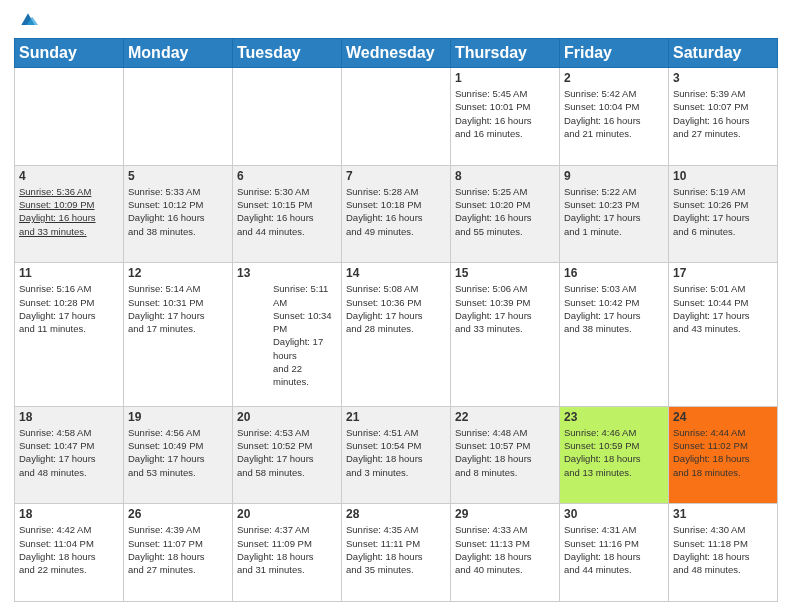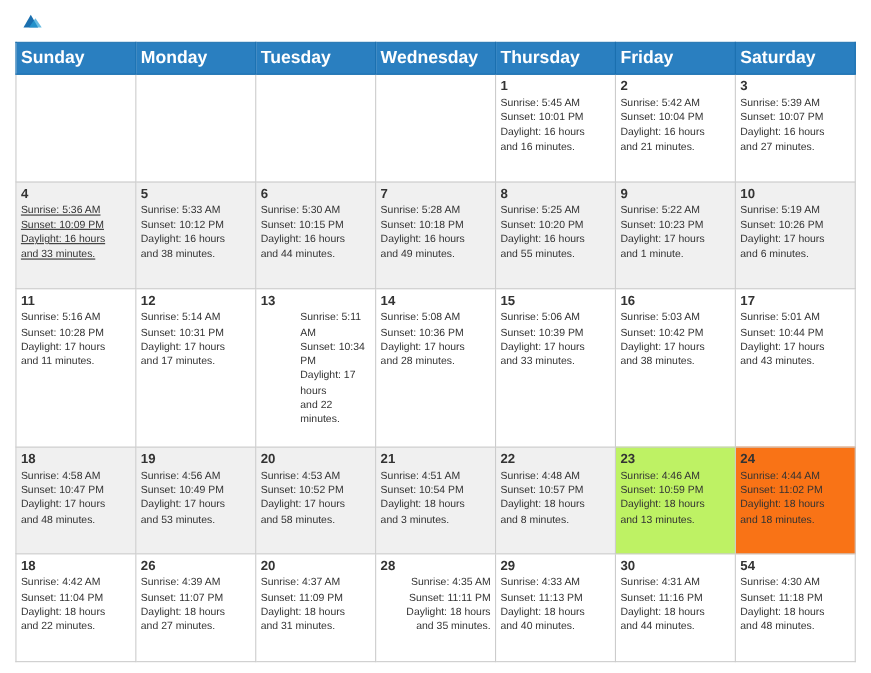--- a/index.html
+++ b/index.html
@@ -324,41 +324,41 @@
           </td>
           <td>
             <span class="day-num">20</span>
             <div class="day-info" style="white-space: pre-line;">Sunrise: 4:37 AM
 Sunset: 11:09 PM
 Daylight: 18 hours
 and 31 minutes.</div>
           </td>
           <td>
             <span class="day-num">28</span>
-            <div class="day-info" style="white-space: pre-line; text-align: right;">Sunrise: 4:35 AM
+            <div class="day-info" style="white-space: pre-line;">Sunrise: 4:35 AM
 Sunset: 11:11 PM
 Daylight: 18 hours
 and 35 minutes.</div>
           </td>
           <td>
             <span class="day-num">29</span>
             <div class="day-info" style="white-space: pre-line;">Sunrise: 4:33 AM
 Sunset: 11:13 PM
 Daylight: 18 hours
 and 40 minutes.</div>
           </td>
           <td>
             <span class="day-num">30</span>
             <div class="day-info" style="white-space: pre-line;">Sunrise: 4:31 AM
 Sunset: 11:16 PM
 Daylight: 18 hours
 and 44 minutes.</div>
           </td>
           <td>
-            <span class="day-num">54</span>
+            <span class="day-num">31</span>
             <div class="day-info" style="white-space: pre-line;">Sunrise: 4:30 AM
 Sunset: 11:18 PM
 Daylight: 18 hours
 and 48 minutes.</div>
           </td>
         </tr>
       </tbody>
   </table>
 </div>
 

